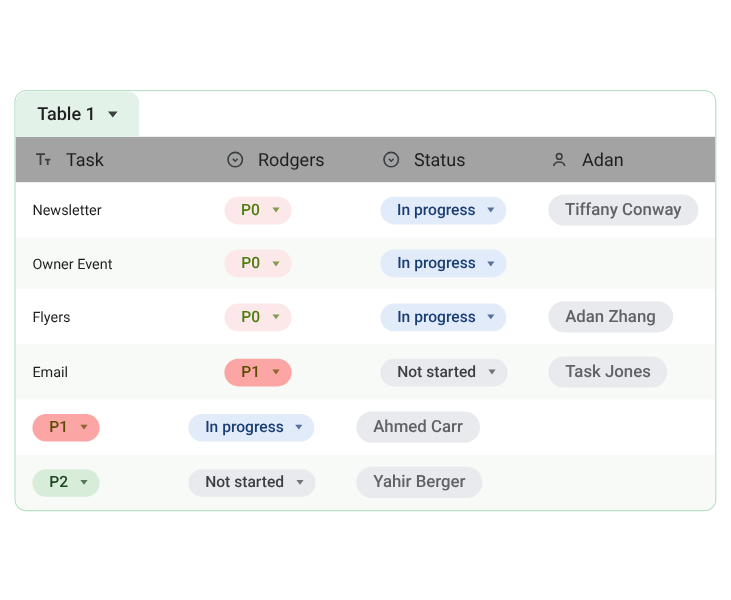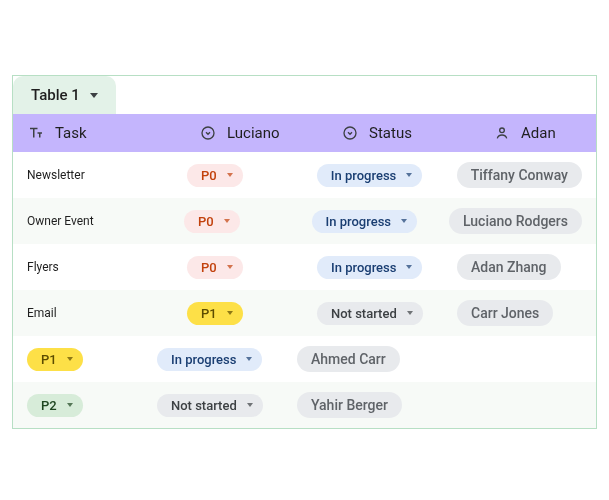--- a/index.html
+++ b/index.html
@@ -7,21 +7,21 @@
   font-family: -apple-system, BlinkMacSystemFont, "Segoe UI", Roboto, Helvetica, Arial, sans-serif;
   background: #ffffff;
   width: 609px;
   height: 500px;
   padding: 75px 12px 0 12px;
   font-size: 14px;
   color: #1f1f1f;
 }
 .table-wrap {
   border: 1px solid #b7dfc4;
-  border-radius: 0;
+  border-radius: 10px;
   overflow: hidden;
   background: #fbfdfb;
 }
 .tab-row {
   display: flex;
   background: #fff;
 }
 .tab {
   display: inline-flex;
   align-items: center;
@@ -36,23 +36,23 @@
   cursor: pointer;
 }
 .tab .chev {
   width: 0; height: 0;
   border-left: 4px solid transparent;
   border-right: 4px solid transparent;
   border-top: 5px solid #3c4043;
 }
 .header-row {
   display: flex;
-  background: #c4b5fd;
+  background: #a3a3a3;
   padding: 10px 14px;
-  gap: 12px;
+  gap: 0;
   align-items: flex-start;
 }
 .data-row {
   display: flex;
   align-items: center;
   padding: 10px 14px;
   background: #fff;
 }
 .data-row.alt { background: #f7faf7; }
 .col-task { width: 160px; display: flex; align-items: center; gap: 10px; }
@@ -74,22 +74,22 @@
   white-space: nowrap;
 }
 .pill .tri {
   width: 0; height: 0;
   border-left: 3px solid transparent;
   border-right: 3px solid transparent;
   border-top: 4px solid currentColor;
   margin-left: 2px;
   opacity: 0.7;
 }
-.priority-P0 { background: #fce8e8; color: #c2410c; }
-.priority-P1 { background: #fde047; color: #5c4c00; }
+.priority-P0 { background: #fce8e8; color: #4d7c0f; }
+.priority-P1 { background: #fca5a5; color: #5c4c00; }
 .priority-P2 { background: #d7ecd9; color: #1e4620; }
 .status-inprogress { background: #e1ebfa; color: #1a3e72; }
 .status-notstarted { background: #e8eaed; color: #3c4043; }
 .owner-pill {
   display: inline-flex;
   border-radius: 999px;
   padding: 5px 14px;
   background: #e8eaed;
   color: #5f6368;
   font-size: 14px;
@@ -118,21 +118,21 @@
       </span>
       <span class="lbl">Task</span>
     </div>
     <div class="col-priority">
       <span class="icon">
         <svg viewBox="0 0 24 24" width="16" height="16" fill="none" stroke="#3c4043" stroke-width="2">
             <circle cx="12" cy="12" r="9"></circle>
             <path d="M9 11l3 3 3-3"></path>
           </svg>
       </span>
-      <span class="lbl">Luciano</span>
+      <span class="lbl">Rodgers</span>
     </div>
     <div class="col-status">
       <span class="icon">
         <svg viewBox="0 0 24 24" width="16" height="16" fill="none" stroke="#3c4043" stroke-width="2">
             <circle cx="12" cy="12" r="9"></circle>
             <path d="M9 11l3 3 3-3"></path>
           </svg>
       </span>
       <span class="lbl">Status</span>
     </div>
@@ -179,25 +179,20 @@
             <span>P0</span>
             <span class="tri"></span>
           </span>
         </div>
         <div class="col-status">
           <span class="pill status-inprogress">
             <span>In progress</span>
             <span class="tri"></span>
           </span>
         </div>
-        <div class="col-owner">
-          <span class="owner-pill">
-            <span>Luciano Rodgers</span>
-          </span>
-        </div>
       </div>
       <div class="data-row">
         <div class="col-task">
           <span class="task-name">Flyers</span>
         </div>
         <div class="col-priority">
           <span class="pill priority-P0">
             <span>P0</span>
             <span class="tri"></span>
           </span>
@@ -225,21 +220,21 @@
           </span>
         </div>
         <div class="col-status">
           <span class="pill status-notstarted">
             <span>Not started</span>
             <span class="tri"></span>
           </span>
         </div>
         <div class="col-owner">
           <span class="owner-pill">
-            <span>Carr Jones</span>
+            <span>Task Jones</span>
           </span>
         </div>
       </div>
       <div class="data-row">
         <div class="col-priority">
           <span class="pill priority-P1">
             <span>P1</span>
             <span class="tri"></span>
           </span>
         </div>

